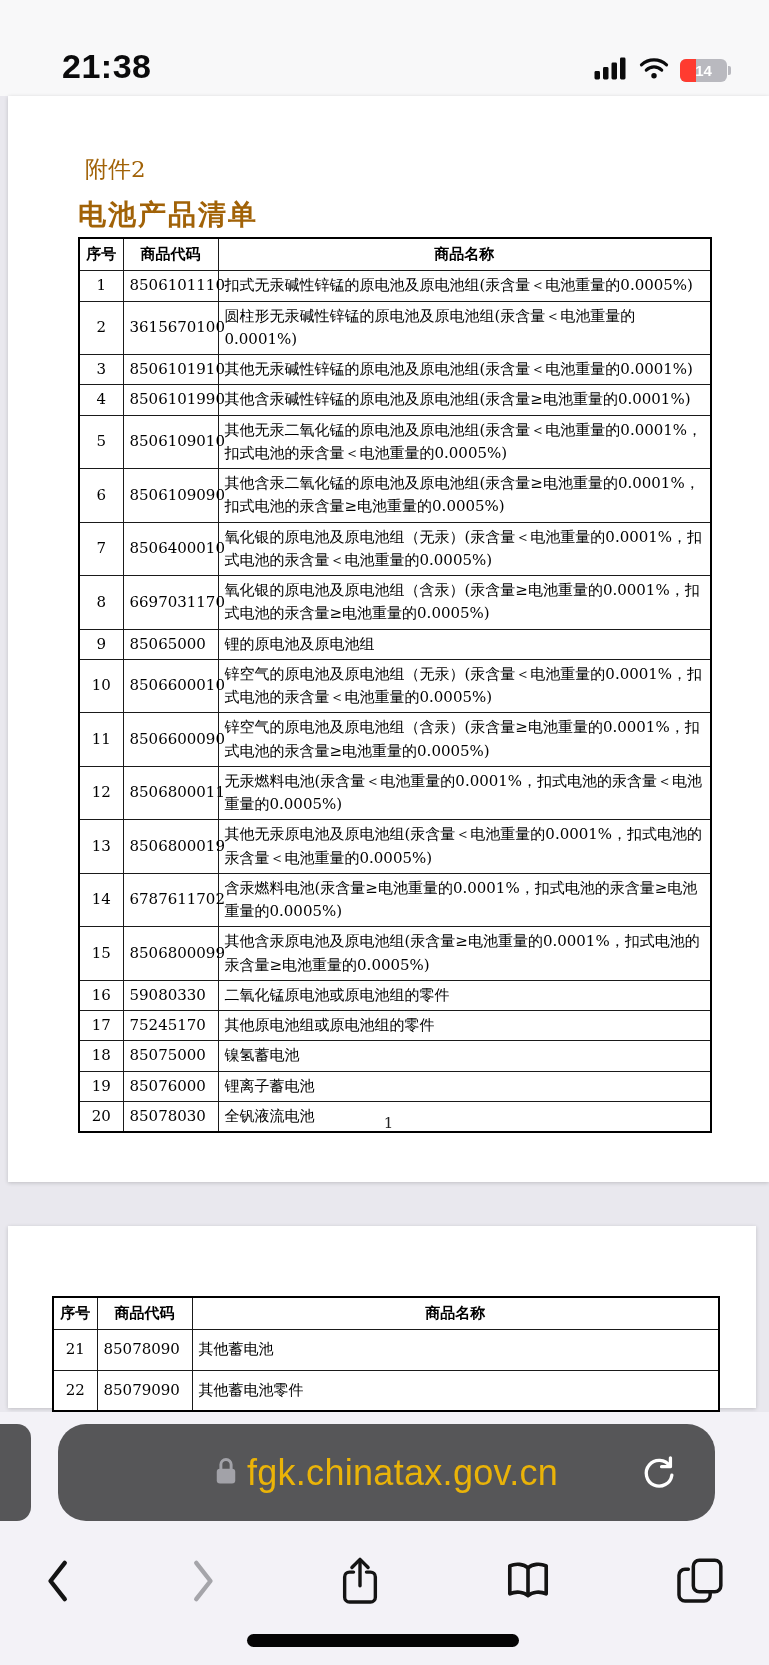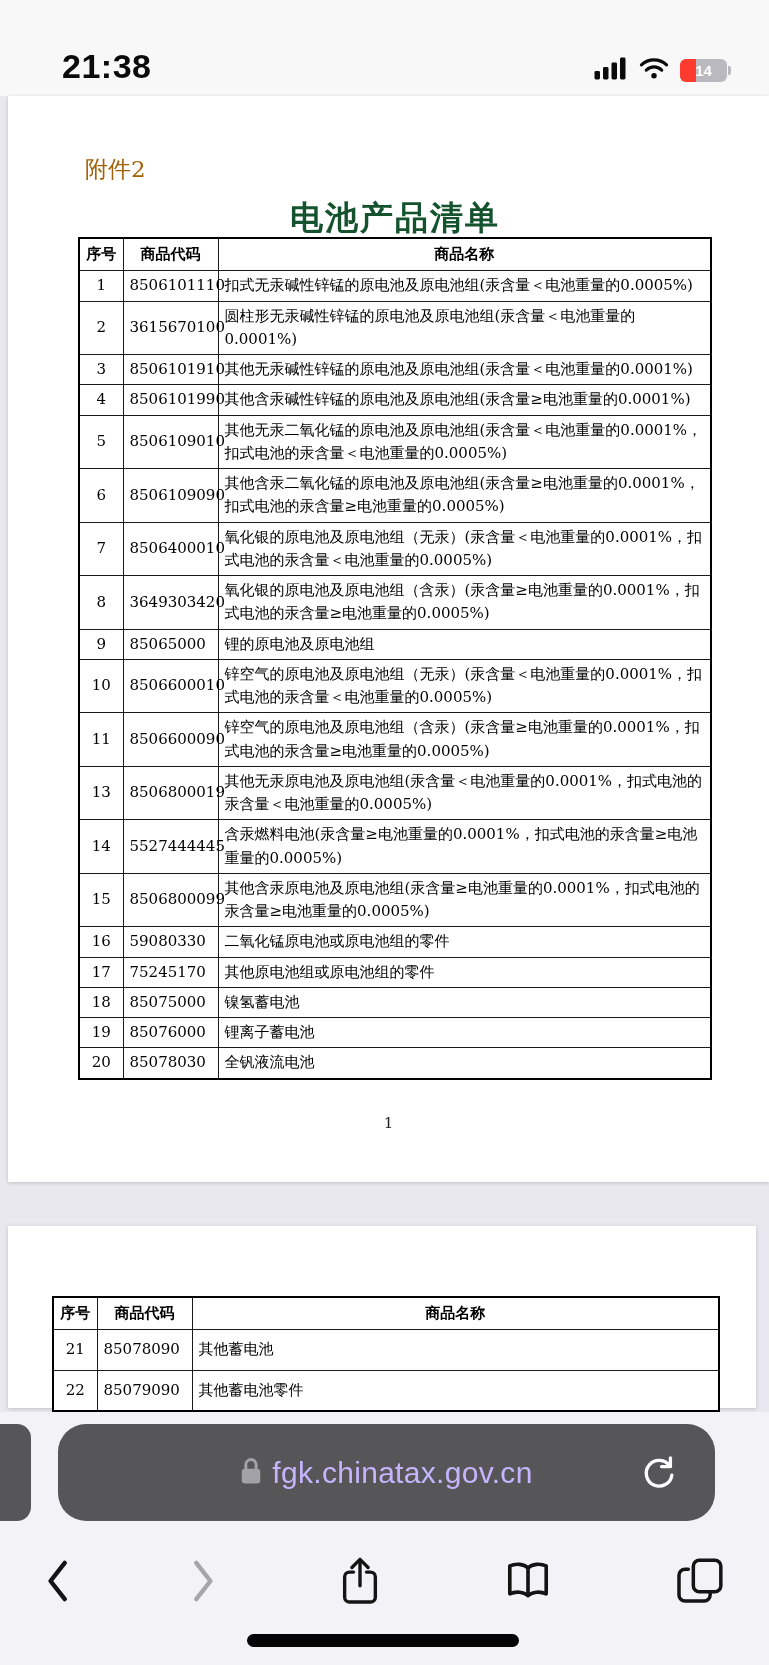--- a/index.html
+++ b/index.html
@@ -28,22 +28,22 @@
   .battery-cap { width:3px; height:9px; background:#b9b9bf; border-radius:0 2px 2px 0; margin-left:1px; }
 
   
   .viewer { position:absolute; left:0; top:96px; width:769px; height:1316px; background:#e9e8ee; }
   .page { position:absolute; background:#ffffff; box-shadow:0 1px 4px rgba(0,0,0,.18); }
   .page1 { left:8px; top:0; width:761px; height:1086px; }
   .page2 { left:8px; top:1130px; width:748px; height:182px; }
 
   .attachment-label { position:absolute; left:77px; top:58px; font-size:23px; color:#a16207;
     font-family:"DejaVu Serif", serif; }
-  .doc-title { position:absolute; left:70px; top:100px; width:634px; text-align:center;
-    font-size:33px; font-weight:700; color:#14532d; font-family:"DejaVu Serif", serif; letter-spacing:2px; }
+  .doc-title { position:absolute; left:70px; top:100px; width:634px; text-align:left;
+    font-size:28px; font-weight:700; color:#a16207; font-family:"DejaVu Serif", serif; letter-spacing:2px; }
 
   table.doc-table { border-collapse:collapse; table-layout:fixed;
     font-family:"DejaVu Serif", serif; font-size:15px; color:#000; background:#fff; }
   .doc-table th, .doc-table td { border:1px solid #1a1a1a; padding:3px 6px; line-height:1.55; }
   .doc-table { border:2px solid #000; }
   .doc-table th { font-weight:700; text-align:center; padding:4px 2px; }
   .doc-table td.cell-index { text-align:center; width:44px; }
   .doc-table td.cell-code  { width:95px;margin-top:17px; }
   .doc-table col.c-index { width:44px; }
   .doc-table col.c-code  { width:95px; }
@@ -54,21 +54,21 @@
   .page-number { position:absolute; left:0; top:1018px; width:100%; text-align:center;
     font-size:15px; color:#222; font-family:"DejaVu Serif", serif; }
 
   
   .bottom-chrome { position:absolute; left:0; top:1412px; width:769px; height:253px; background:#f3f2f7; }
   .tab-edge { position:absolute; left:-14px; top:12px; width:45px; height:97px;
     background:#565658; border-radius:14px; }
   .url-bar { position:absolute; left:58px; top:12px; width:657px; height:97px;
     background:#565658; border-radius:28px; display:flex; align-items:center; justify-content:center; }
   .url-content { display:flex; align-items:center; gap:10px; }
-  .url-text { color:#c4b5fd; font-size:30px; font-weight:400; letter-spacing:.3px; }
+  .url-text { color:#eab308; font-size:36px; font-weight:400; letter-spacing:.3px; }
   .reload-btn { position:absolute; right:28px; top:0; height:97px; width:56px;
     display:flex; align-items:center; justify-content:center; background:none; border:none; }
 
   .toolbar { position:absolute; left:0; top:124px; width:769px; height:90px;
     display:flex; align-items:center; justify-content:space-between; padding:0 44px; }
   .tool-btn { background:none; border:none; display:flex; align-items:center; justify-content:center; }
 
   .home-indicator { position:absolute; left:247px; top:222px; width:272px; height:13px;
     border-radius:7px; background:#050505; }
 </style>
@@ -153,46 +153,51 @@
             <td class="cell-code">8506109090</td>
             <td class="cell-name">其他含汞二氧化锰的原电池及原电池组(汞含量≥电池重量的0.0001%，扣式电池的汞含量≥电池重量的0.0005%)</td>
           </tr>
           <tr>
             <td class="cell-index">7</td>
             <td class="cell-code">8506400010</td>
             <td class="cell-name">氧化银的原电池及原电池组（无汞）(汞含量＜电池重量的0.0001%，扣式电池的汞含量＜电池重量的0.0005%)</td>
           </tr>
           <tr>
             <td class="cell-index">8</td>
-            <td class="cell-code">3649303420</td>
+            <td class="cell-code">6697031170</td>
             <td class="cell-name">氧化银的原电池及原电池组（含汞）(汞含量≥电池重量的0.0001%，扣式电池的汞含量≥电池重量的0.0005%)</td>
           </tr>
           <tr>
             <td class="cell-index">9</td>
             <td class="cell-code">85065000</td>
             <td class="cell-name">锂的原电池及原电池组</td>
           </tr>
           <tr>
             <td class="cell-index">10</td>
             <td class="cell-code">8506600010</td>
             <td class="cell-name">锌空气的原电池及原电池组（无汞）(汞含量＜电池重量的0.0001%，扣式电池的汞含量＜电池重量的0.0005%)</td>
           </tr>
           <tr>
             <td class="cell-index">11</td>
             <td class="cell-code">8506600090</td>
             <td class="cell-name">锌空气的原电池及原电池组（含汞）(汞含量≥电池重量的0.0001%，扣式电池的汞含量≥电池重量的0.0005%)</td>
           </tr>
           <tr>
+            <td class="cell-index">12</td>
+            <td class="cell-code">8506800011</td>
+            <td class="cell-name">无汞燃料电池(汞含量＜电池重量的0.0001%，扣式电池的汞含量＜电池重量的0.0005%)</td>
+          </tr>
+          <tr>
             <td class="cell-index">13</td>
             <td class="cell-code">8506800019</td>
             <td class="cell-name">其他无汞原电池及原电池组(汞含量＜电池重量的0.0001%，扣式电池的汞含量＜电池重量的0.0005%)</td>
           </tr>
           <tr>
             <td class="cell-index">14</td>
-            <td class="cell-code">5527444445</td>
+            <td class="cell-code">6787611702</td>
             <td class="cell-name">含汞燃料电池(汞含量≥电池重量的0.0001%，扣式电池的汞含量≥电池重量的0.0005%)</td>
           </tr>
           <tr>
             <td class="cell-index">15</td>
             <td class="cell-code">8506800099</td>
             <td class="cell-name">其他含汞原电池及原电池组(汞含量≥电池重量的0.0001%，扣式电池的汞含量≥电池重量的0.0005%)</td>
           </tr>
           <tr>
             <td class="cell-index">16</td>
             <td class="cell-code">59080330</td>

